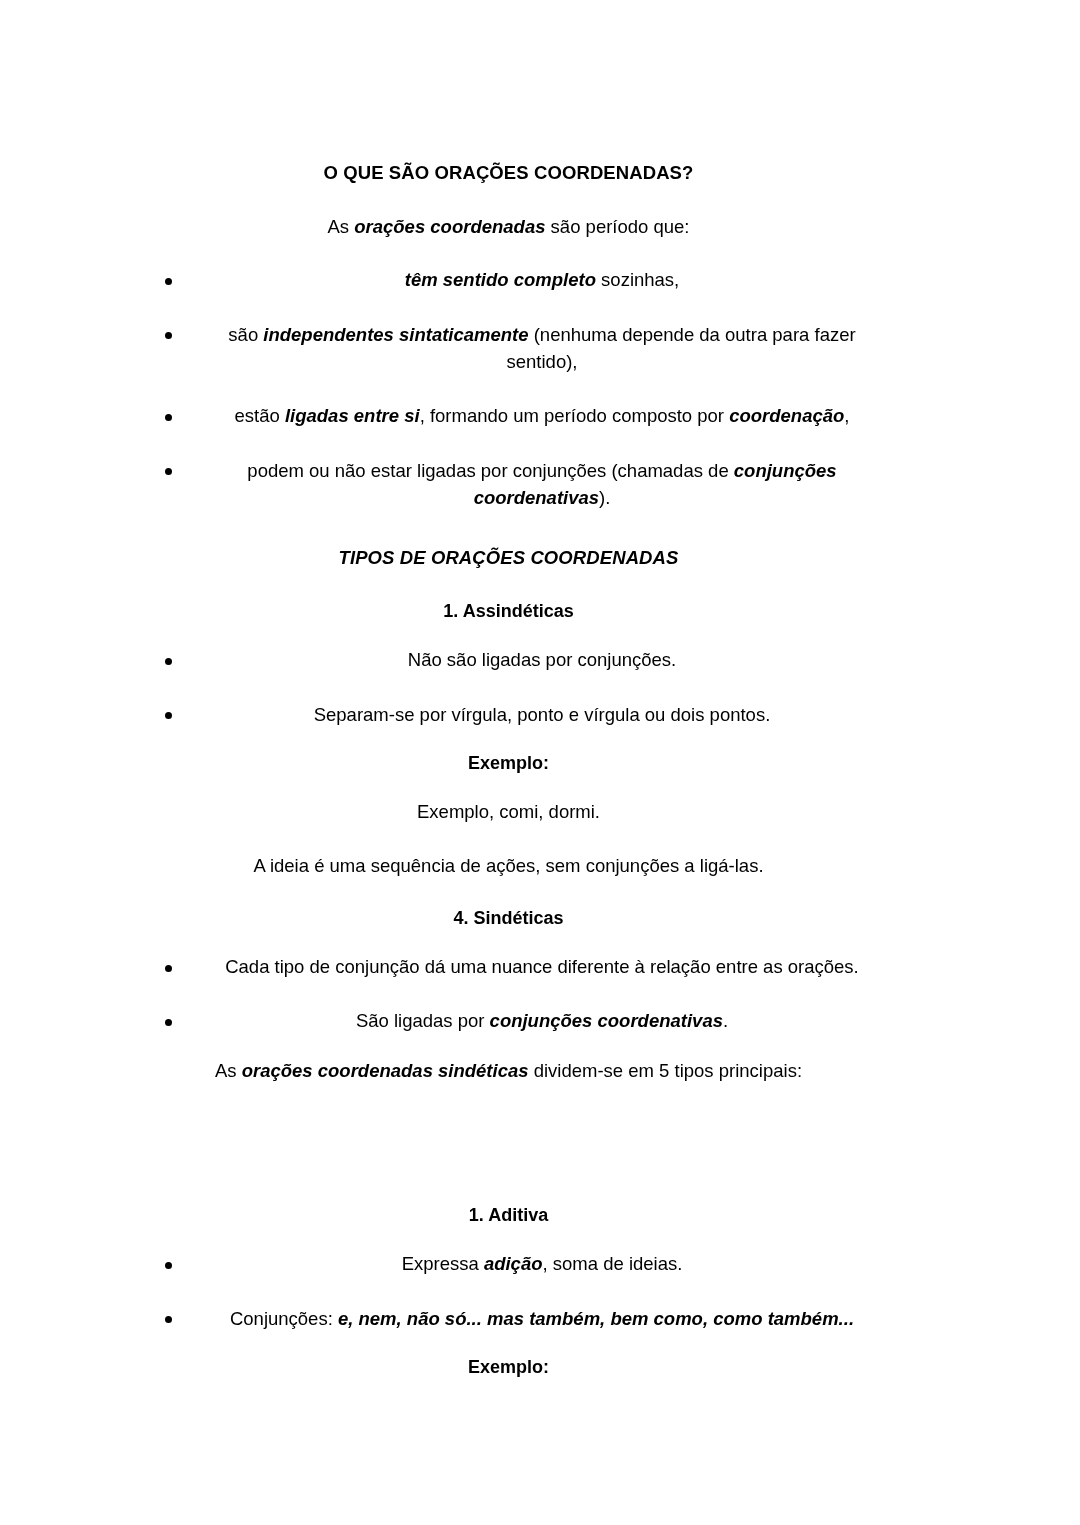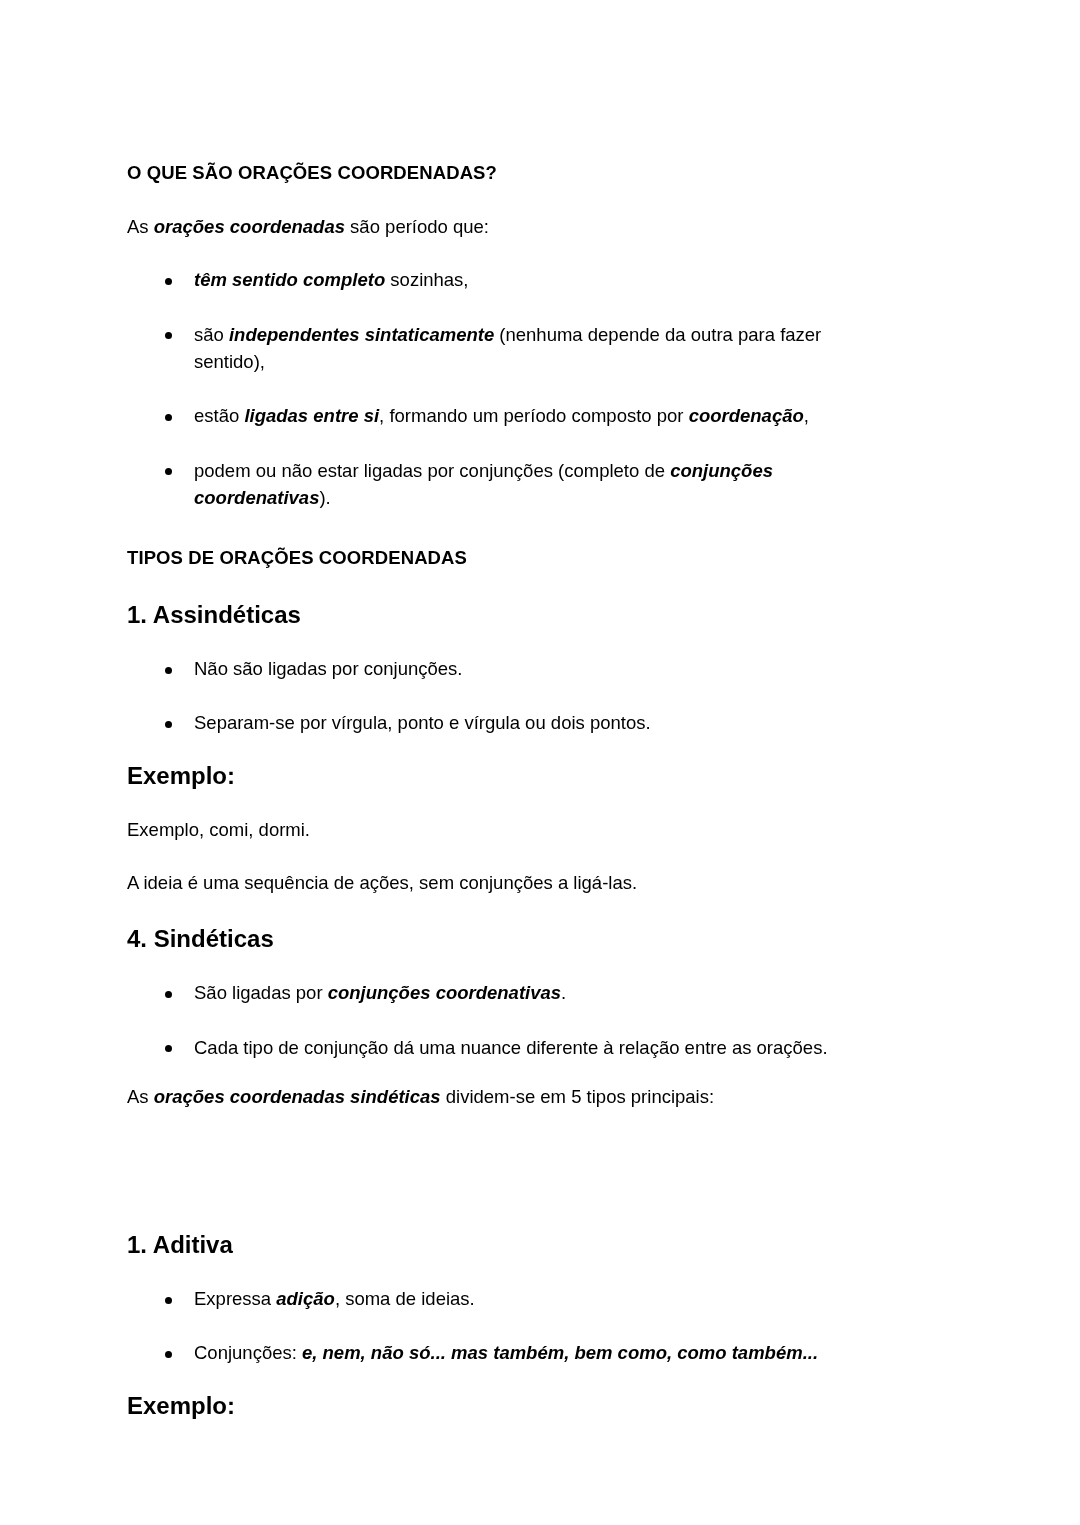--- a/index.html
+++ b/index.html
@@ -17,32 +17,33 @@
   .page {
     position: relative;
     width: 1080px;
     height: 1525px;
     background: #ffffff;
     box-sizing: border-box;
     padding: 160px 190px 0 127px;
   }
   .doc {
     width: 763px;
+    text-align: center;
   }
 
   
   .heading {
     font-size: 18.5px;
     font-weight: bold;
     line-height: 1.45;
     margin: 0 0 26px 0;
     letter-spacing: 0.1px;
   }
   .subheading {
-    font-size: 24px;
+    font-size: 18px;
     font-weight: bold;
     line-height: 1.45;
     margin: 0 0 22px 0;
   }
   .para {
     font-size: 18.5px;
     font-weight: normal;
     line-height: 1.48;
     margin: 0 0 26px 0;
   }
@@ -72,21 +73,21 @@
     left: 38px;
     top: 0.62em;
     width: 7px;
     height: 7px;
     background: #000000;
     border-radius: 50%;
     display: block;
   }
 
   
-  .gap-before-heading { margin-top: 34px; }
+  .gap-before-heading { margin-top: 34px; font-style: italic; }
   .gap-after-list     { margin-top: 20px; }
   .section-break      { height: 92px; }
 </style>
 </head>
 <body>
 
 <div class="page">
   <div class="doc">
 
     <h1 class="heading">O QUE SÃO ORAÇÕES COORDENADAS?</h1>
@@ -97,21 +98,21 @@
       <li class="bullet">
         <span class="dot"></span><b>têm sentido completo</b><span> sozinhas,</span>
       </li>
       <li class="bullet">
         <span class="dot"></span><span>são </span><b>independentes sintaticamente</b><span> (nenhuma depende da outra para fazer sentido),</span>
       </li>
       <li class="bullet">
         <span class="dot"></span><span>estão </span><b>ligadas entre si</b><span>, formando um período composto por </span><b>coordenação</b><span>,</span>
       </li>
       <li class="bullet">
-        <span class="dot"></span><span>podem ou não estar ligadas por conjunções (completo de </span><b>conjunções coordenativas</b><span>).</span>
+        <span class="dot"></span><span>podem ou não estar ligadas por conjunções (chamadas de </span><b>conjunções coordenativas</b><span>).</span>
       </li>
     </ul>
 
     <h2 class="heading gap-before-heading">TIPOS DE ORAÇÕES COORDENADAS</h2>
 
     <h3 class="subheading">1. Assindéticas</h3>
 
     <ul class="list">
       <li class="bullet">
         <span class="dot"></span><span>Não são ligadas por conjunções.</span>
@@ -124,24 +125,24 @@
     <p class="subheading gap-after-list">Exemplo:</p>
 
     <p class="para">Exemplo, comi, dormi.</p>
 
     <p class="para">A ideia é uma sequência de ações, sem conjunções a ligá-las.</p>
 
     <h3 class="subheading">4. Sindéticas</h3>
 
     <ul class="list">
       <li class="bullet">
-        <span class="dot"></span><span>São ligadas por </span><b>conjunções coordenativas</b><span>.</span>
+        <span class="dot"></span><span>Cada tipo de conjunção dá uma nuance diferente à relação entre as orações.</span>
       </li>
       <li class="bullet">
-        <span class="dot"></span><span>Cada tipo de conjunção dá uma nuance diferente à relação entre as orações.</span>
+        <span class="dot"></span><span>São ligadas por </span><b>conjunções coordenativas</b><span>.</span>
       </li>
     </ul>
 
     <p class="para gap-after-list"><span>As </span><b>orações coordenadas sindéticas</b><span> dividem-se em 5 tipos principais:</span></p>
 
     <div class="section-break"></div>
 
 
     <h3 class="subheading">1. Aditiva</h3>
 

